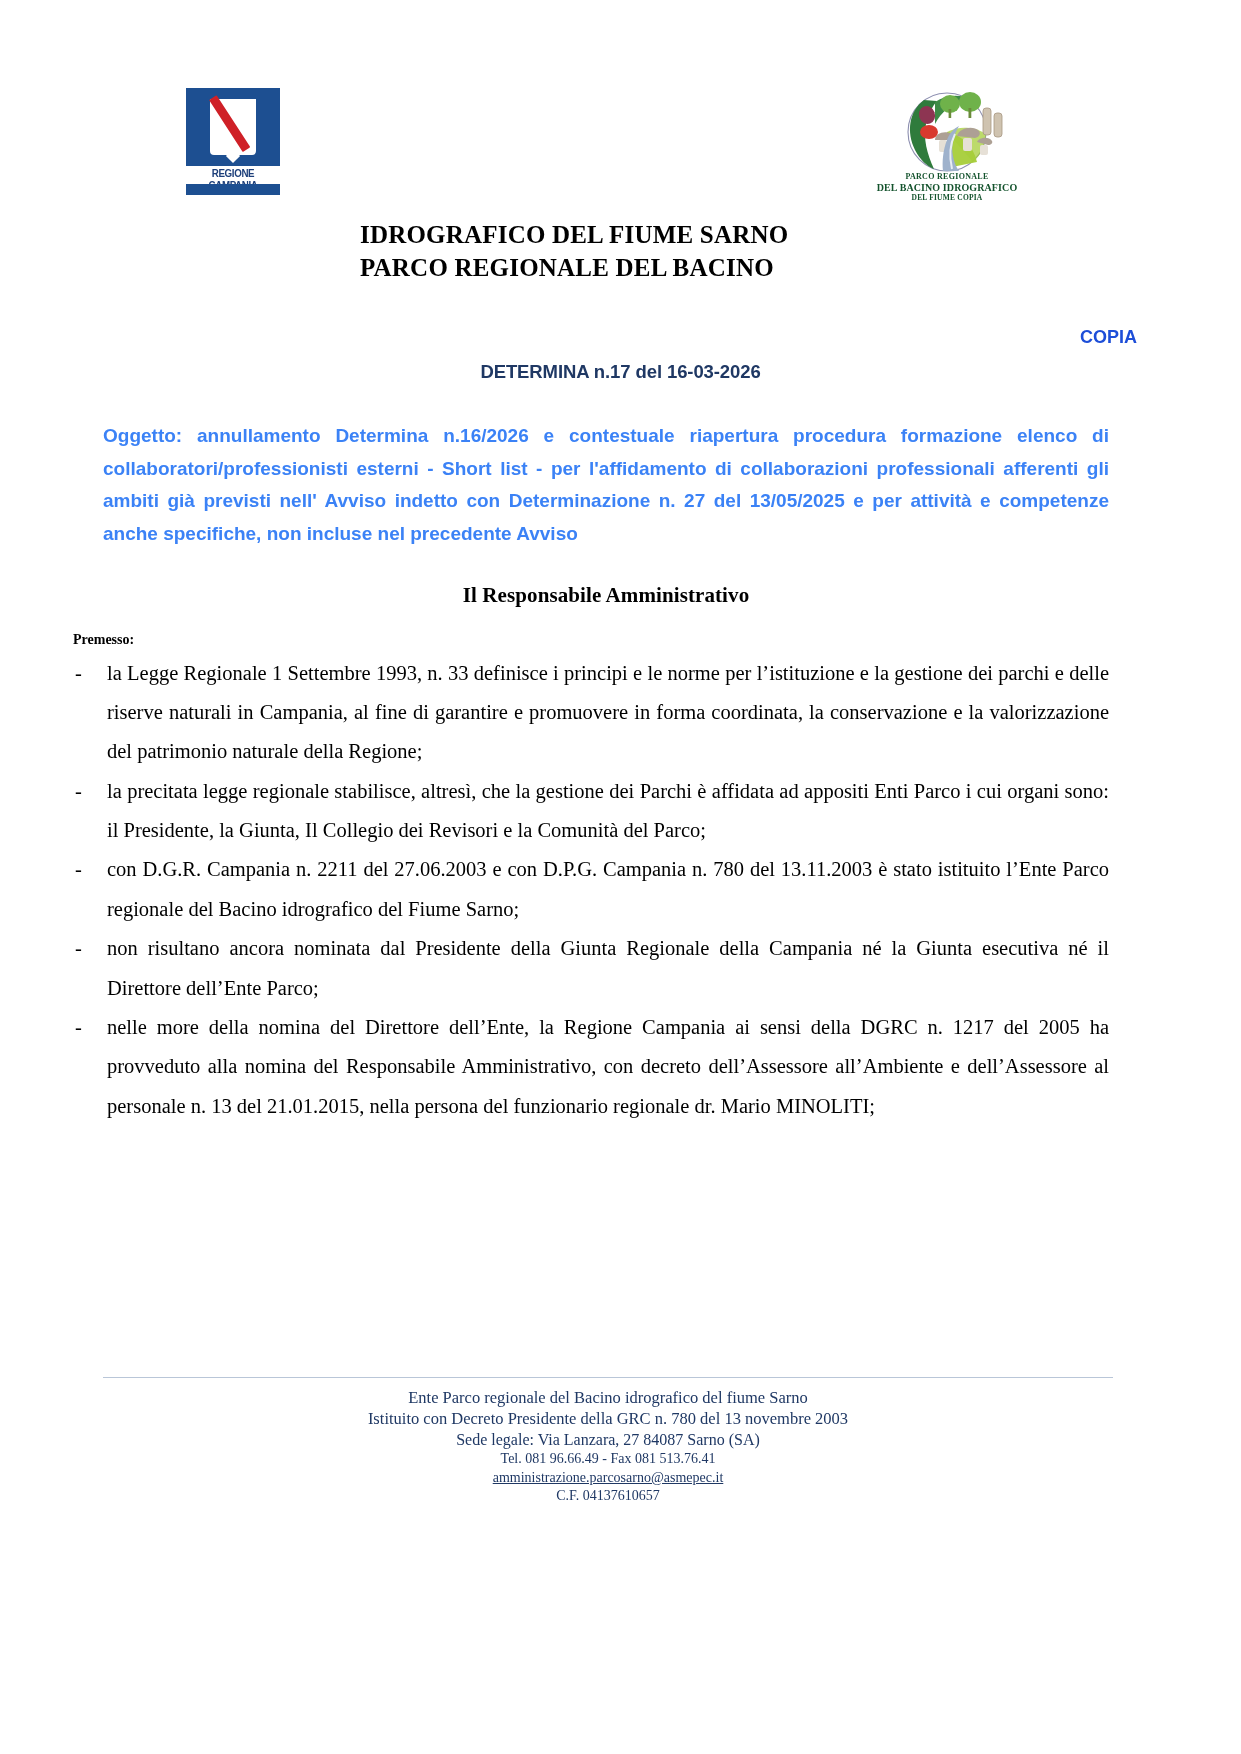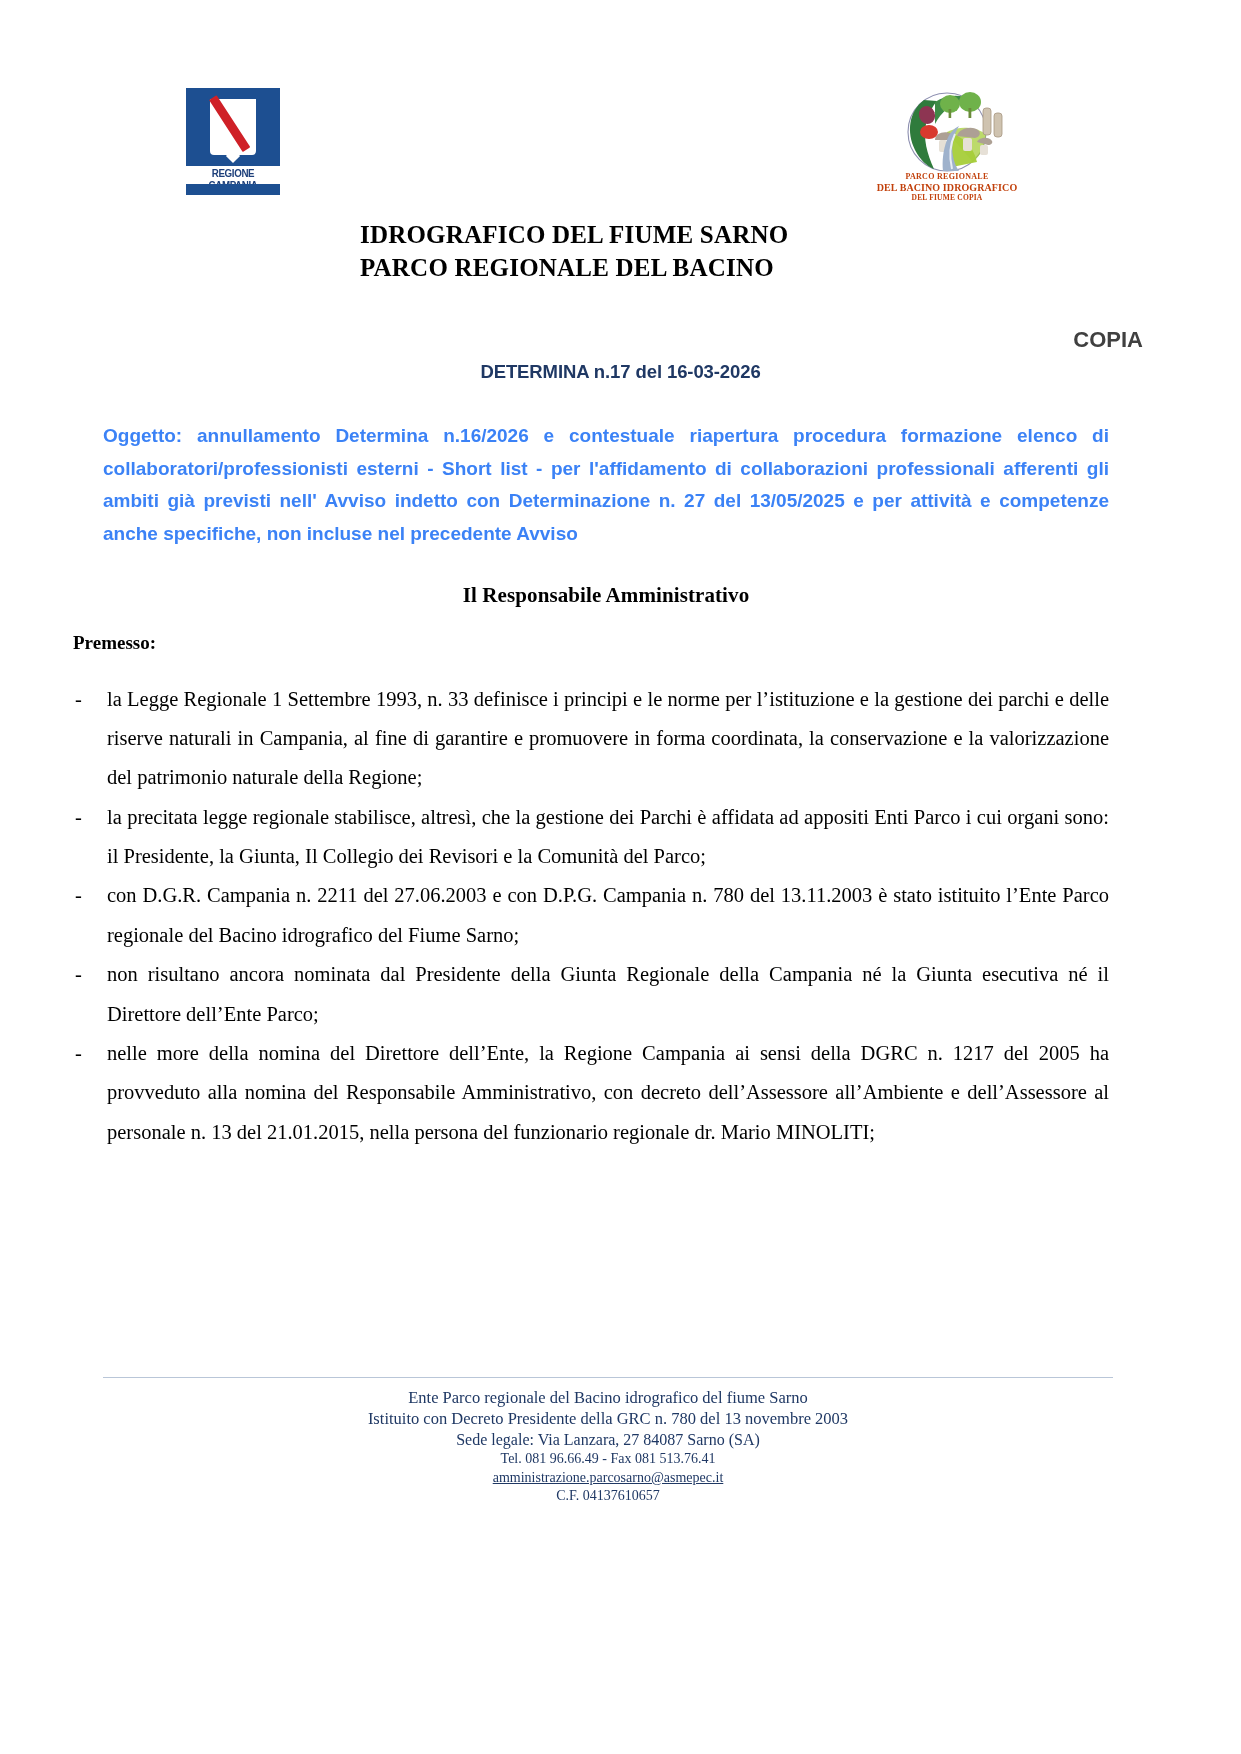--- a/index.html
+++ b/index.html
@@ -102,21 +102,21 @@
     top: 82px;
     width: 148px;
     height: 120px;
   }
   .lp-text {
     position: absolute;
     left: 0;
     bottom: 0;
     width: 148px;
     text-align: center;
-    color: #c2410c;
+    color: #14532d;
     font-family: "Liberation Serif", serif;
     font-weight: bold;
     line-height: 1.12;
   }
   .lp-l1 { font-size: 8px; letter-spacing: 0.3px; }
   .lp-l2 { font-size: 10px; letter-spacing: 0.1px; }
   .lp-l3 { font-size: 7.5px; letter-spacing: 0.2px; }
 
   
   .doc-title {
@@ -127,26 +127,26 @@
     font-family: "Liberation Serif", serif;
     font-weight: bold;
     font-size: 25px;
     line-height: 1.32;
     letter-spacing: 0.2px;
     color: #000;
   }
 
   .copia {
     position: absolute;
-    right: 98px;
+    right: 104px;
     top: 327px;
     font-family: "Liberation Sans", sans-serif;
     font-weight: bold;
-    font-size: 22px;
-    color: #404040;
+    font-size: 18px;
+    color: #1d4ed8;
   }
 
   .determina {
     position: absolute;
     left: 0;
     right: 0;
     top: 361px;
     text-align: center;
     font-family: "Liberation Sans", sans-serif;
     font-weight: bold;
@@ -188,22 +188,22 @@
     font-family: "Liberation Serif", serif;
     font-weight: bold;
     font-size: 21px;
     margin: 0 0 24px 0;
     letter-spacing: 0.1px;
   }
 
   .premesso {
     font-family: "Liberation Serif", serif;
     font-weight: bold;
-    font-size: 19px;
-    margin: 0 0 26px 0;
+    font-size: 14px;
+    margin: 0 0 6px 0;
     margin-left: -30px;
   }
 
   ul.dash-list {
     list-style: none;
     margin: 0;
     padding: 0;
   }
   ul.dash-list > li {
     position: relative;

